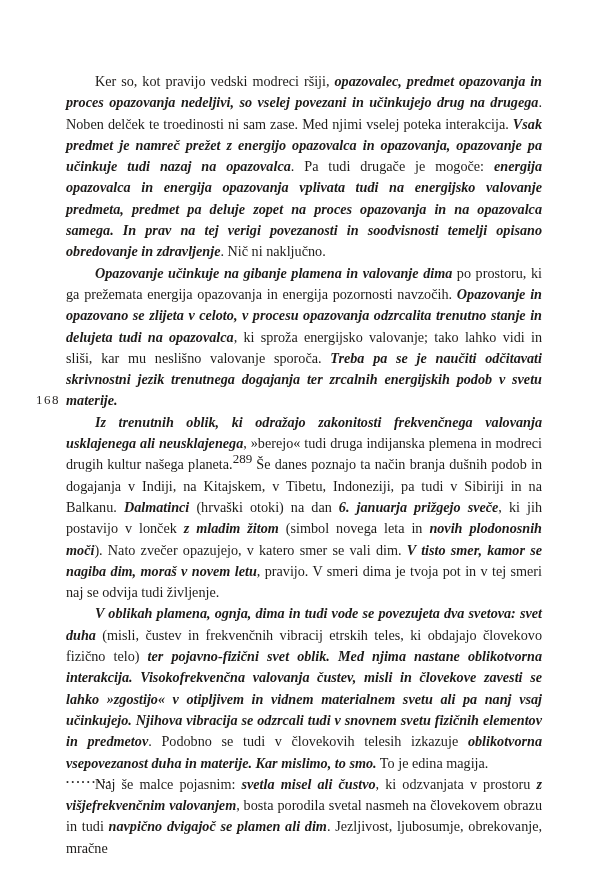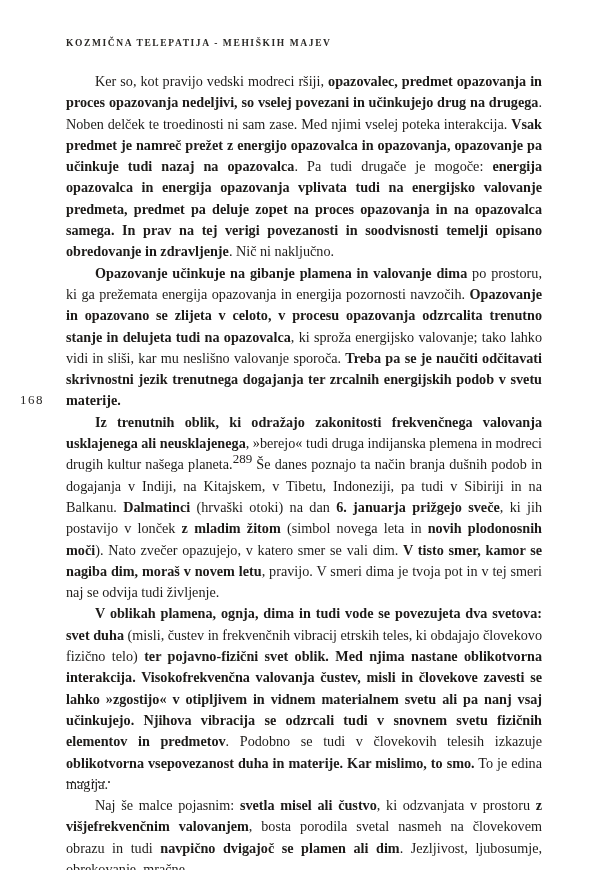--- a/index.html
+++ b/index.html
@@ -20,40 +20,40 @@
     position: absolute;
     left: 66px;
     top: 38px;
     font-size: 9.5px;
     font-weight: 700;
     letter-spacing: 1.6px;
     color: #2a2826;
   }
   .page-number {
     position: absolute;
-    left: 20px;
+    left: 36px;
     top: 392px;
     font-size: 13px;
     letter-spacing: 1.5px;
     color: #2a2826;
   }
   .body-text {
     position: absolute;
     left: 66px;
     top: 71px;
     width: 476px;
     font-size: 14.2px;
     line-height: 21.3px;
     text-align: justify;
   }
   .body-text p.para {
     margin: 0;
     text-indent: 29px;
   }
-  .seg-bold { font-weight: 700; }
+  .seg-bold { font-weight: 700; font-style: italic; }
   .seg-italic { font-style: italic; }
   sup.seg-sup {
     font-size: 13px;
     line-height: 0;
     vertical-align: super;
     font-weight: 400;
   }
   .footnote-block {
     position: absolute;
     left: 66px;
@@ -71,21 +71,20 @@
     margin-top: 3px;
     font-size: 12.8px;
     line-height: 17px;
   }
 </style>
 </head>
 <body>
 
 <div class="page">
 
-  <div class="running-header">KOZMIČNA TELEPATIJA - MEHIŠKIH MAJEV</div>
 
   <div class="page-number">168</div>
 
   <div class="body-text">
       <p class="para"><span>Ker so, kot pravijo vedski modreci ršiji, </span><span class="seg-bold">opazovalec, predmet opazovanja in proces opazovanja nedeljivi, so vselej povezani in učinkujejo drug na drugega</span><span>. Noben delček te troedinosti ni sam zase. Med njimi vselej poteka interakcija. </span><span class="seg-bold">Vsak predmet je namreč prežet z energijo opazovalca in opazovanja, opazovanje pa učinkuje tudi nazaj na opazovalca</span><span>. Pa tudi drugače je mogoče: </span><span class="seg-bold">energija opazovalca in energija opazovanja vplivata tudi na energijsko valovanje predmeta, predmet pa deluje zopet na proces opazovanja in na opazovalca samega. In prav na tej verigi povezanosti in soodvisnosti temelji opisano obredovanje in zdravljenje</span><span>. Nič ni naključno.</span></p>
       <p class="para"><span class="seg-bold">Opazovanje učinkuje na gibanje plamena in valovanje dima</span><span> po prostoru, ki ga prežemata energija opazovanja in energija pozornosti navzočih. </span><span class="seg-bold">Opazovanje in opazovano se zlijeta v celoto, v procesu opazovanja odzrcalita trenutno stanje in delujeta tudi na opazovalca</span><span>, ki sproža energijsko valovanje; tako lahko vidi in sliši, kar mu neslišno valovanje sporoča. </span><span class="seg-bold">Treba pa se je naučiti odčitavati skrivnostni jezik trenutnega dogajanja ter zrcalnih energijskih podob v svetu materije.</span></p>
       <p class="para"><span class="seg-bold">Iz trenutnih oblik, ki odražajo zakonitosti frekvenčnega valovanja usklajenega ali neusklajenega</span><span>, »berejo« tudi druga indijanska plemena in modreci drugih kultur našega planeta.</span><sup class="seg-sup">289</sup><span> Še danes poznajo ta način branja dušnih podob in dogajanja v Indiji, na Kitajskem, v Tibetu, Indoneziji, pa tudi v Sibiriji in na Balkanu. </span><span class="seg-bold">Dalmatinci</span><span> (hrvaški otoki) na dan </span><span class="seg-bold">6. januarja prižgejo sveče</span><span>, ki jih postavijo v lonček </span><span class="seg-bold">z mladim žitom</span><span> (simbol novega leta in </span><span class="seg-bold">novih plodonosnih moči</span><span>). Nato zvečer opazujejo, v katero smer se vali dim. </span><span class="seg-bold">V tisto smer, kamor se nagiba dim, moraš v novem letu</span><span>, pravijo. V smeri dima je tvoja pot in v tej smeri naj se odvija tudi življenje.</span></p>
       <p class="para"><span class="seg-bold">V oblikah plamena, ognja, dima in tudi vode se povezujeta dva svetova: svet duha</span><span> (misli, čustev in frekvenčnih vibracij etrskih teles, ki obdajajo človekovo fizično telo) </span><span class="seg-bold">ter pojavno-fizični svet oblik. Med njima nastane oblikotvorna interakcija. Visokofrekvenčna valovanja čustev, misli in človekove zavesti se lahko »zgostijo« v otipljivem in vidnem materialnem svetu ali pa nanj vsaj učinkujejo. Njihova vibracija se odzrcali tudi v snovnem svetu fizičnih elementov in predmetov</span><span>. Podobno se tudi v človekovih telesih izkazuje </span><span class="seg-bold">oblikotvorna vsepovezanost duha in materije. Kar mislimo, to smo.</span><span> To je edina magija.</span></p>
       <p class="para"><span>Naj še malce pojasnim: </span><span class="seg-bold">svetla misel ali čustvo</span><span>, ki odzvanjata v prostoru </span><span class="seg-bold">z višjefrekvenčnim valovanjem</span><span>, bosta porodila svetal nasmeh na človekovem obrazu in tudi </span><span class="seg-bold">navpično dvigajoč se plamen ali dim</span><span>. Jezljivost, ljubosumje, obrekovanje, mračne</span></p>
     </div>

